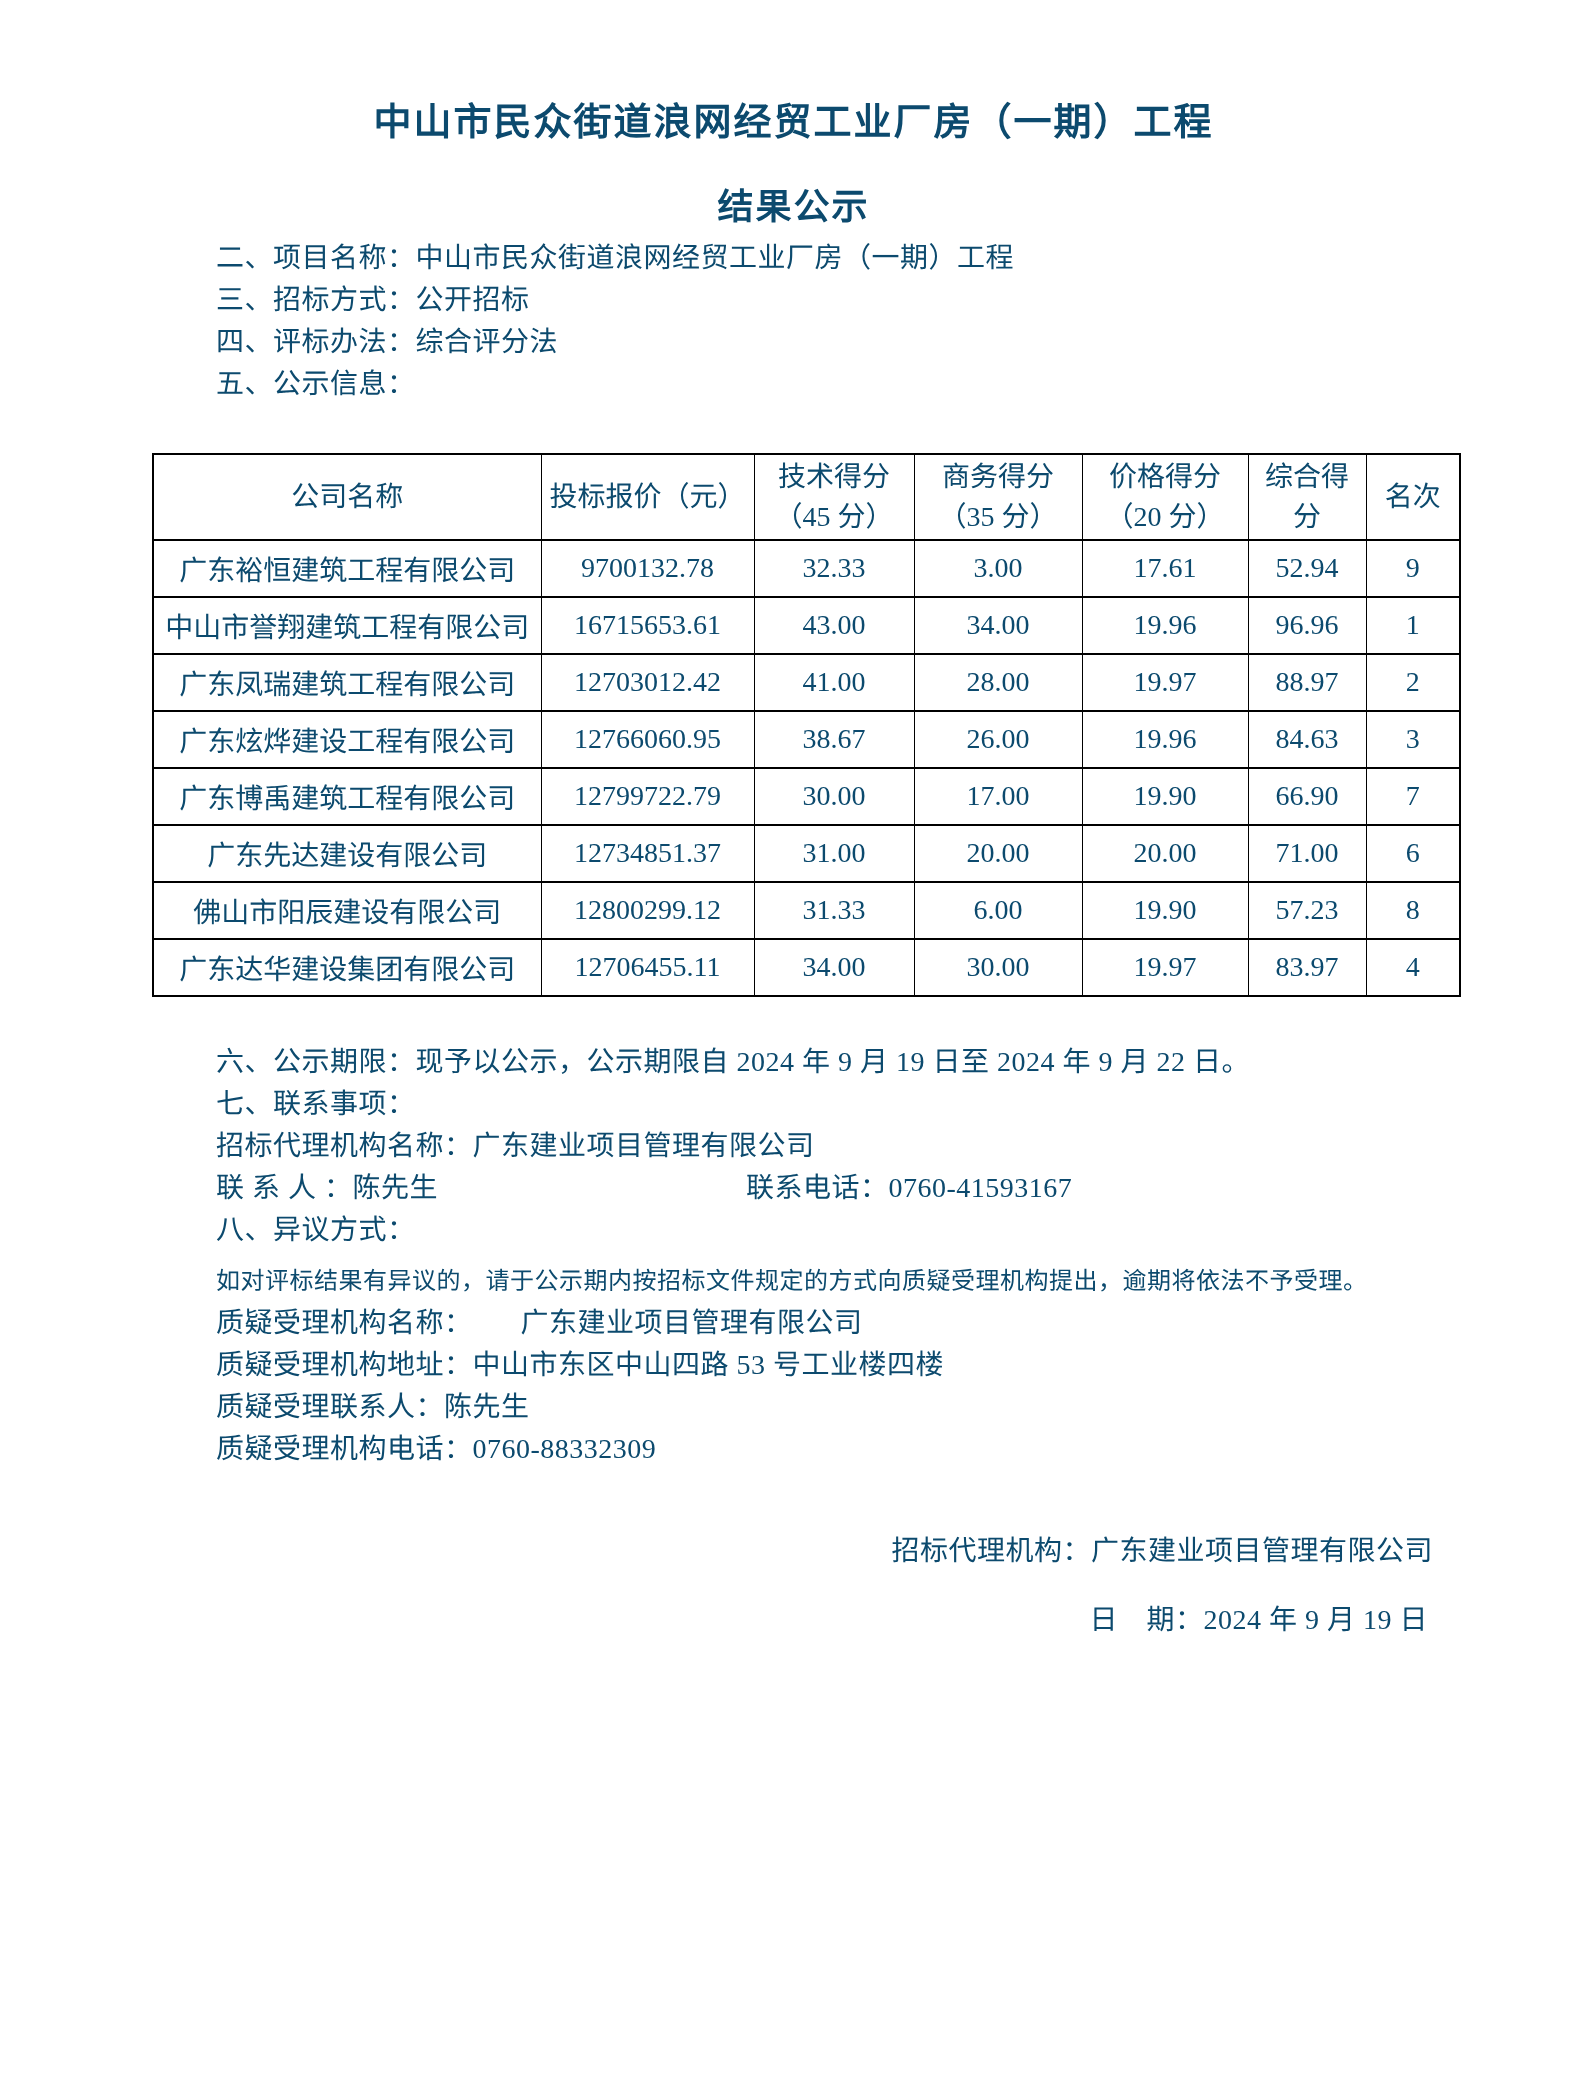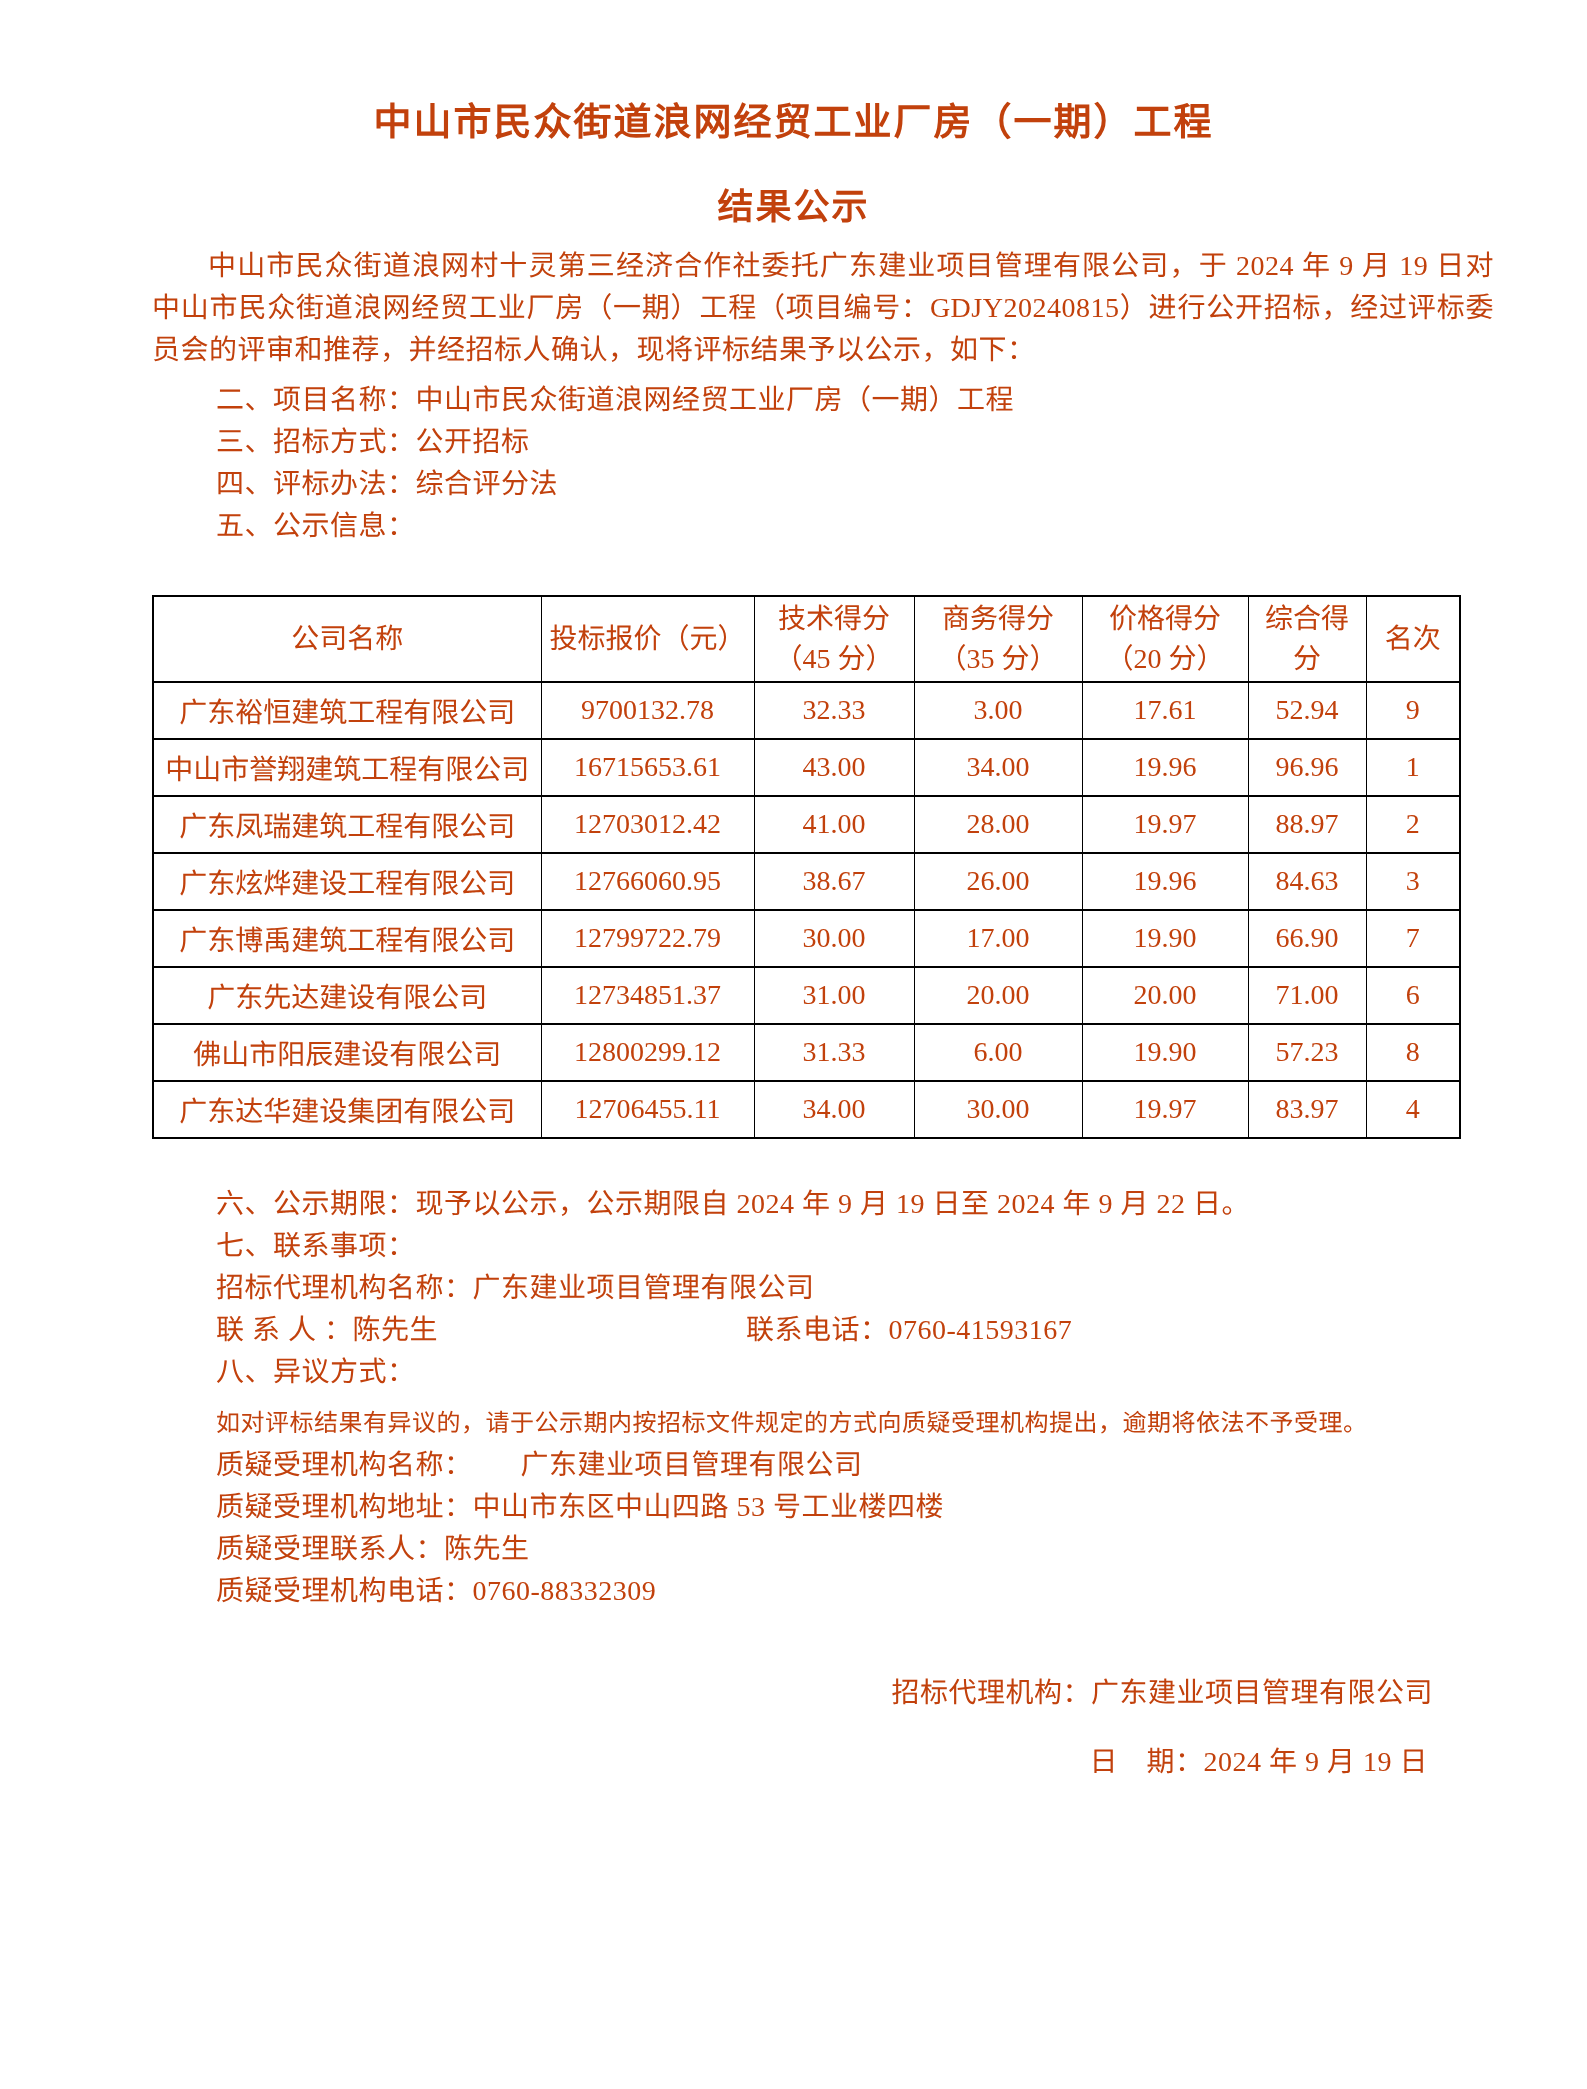--- a/index.html
+++ b/index.html
@@ -2,21 +2,21 @@
 <html lang="zh-CN"><head>
 <meta charset="utf-8">
 <style>
   html, body { margin: 0; padding: 0; background: #ffffff; }
   .page {
     position: relative;
     width: 1587px;
     height: 2089px;
     box-sizing: border-box;
     background: #ffffff;
-    color: #c2410c;
+    color: #0c4a6e;
     font-family: "Liberation Serif", "DejaVu Serif", serif;
     padding: 100px 93px 0 152px;
     overflow: hidden;
   }
   .doc-title {
     margin: 0 59px 0 0;            
     font-size: 38px;
     font-weight: bold;
     text-align: center;
     line-height: 1.2;
@@ -89,21 +89,20 @@
   .f3 { margin-right: 66px; margin-top: 27px; }
 </style>
 </head>
 <body>
 
 <div class="page">
 
   <h1 class="doc-title">中山市民众街道浪网经贸工业厂房（一期）工程</h1>
   <h2 class="doc-subtitle">结果公示</h2>
 
-  <p class="intro">中山市民众街道浪网村十灵第三经济合作社委托广东建业项目管理有限公司，于 2024 年 9 月 19 日对中山市民众街道浪网经贸工业厂房（一期）工程（项目编号：GDJY20240815）进行公开招标，经过评标委员会的评审和推荐，并经招标人确认，现将评标结果予以公示，如下：</p>
 
   <div class="list">
     <div class="line">二、项目名称：中山市民众街道浪网经贸工业厂房（一期）工程</div>
     <div class="line">三、招标方式：公开招标</div>
     <div class="line">四、评标办法：综合评分法</div>
     <div class="line">五、公示信息：</div>
   </div>
 
   <table class="results">
     <colgroup>

